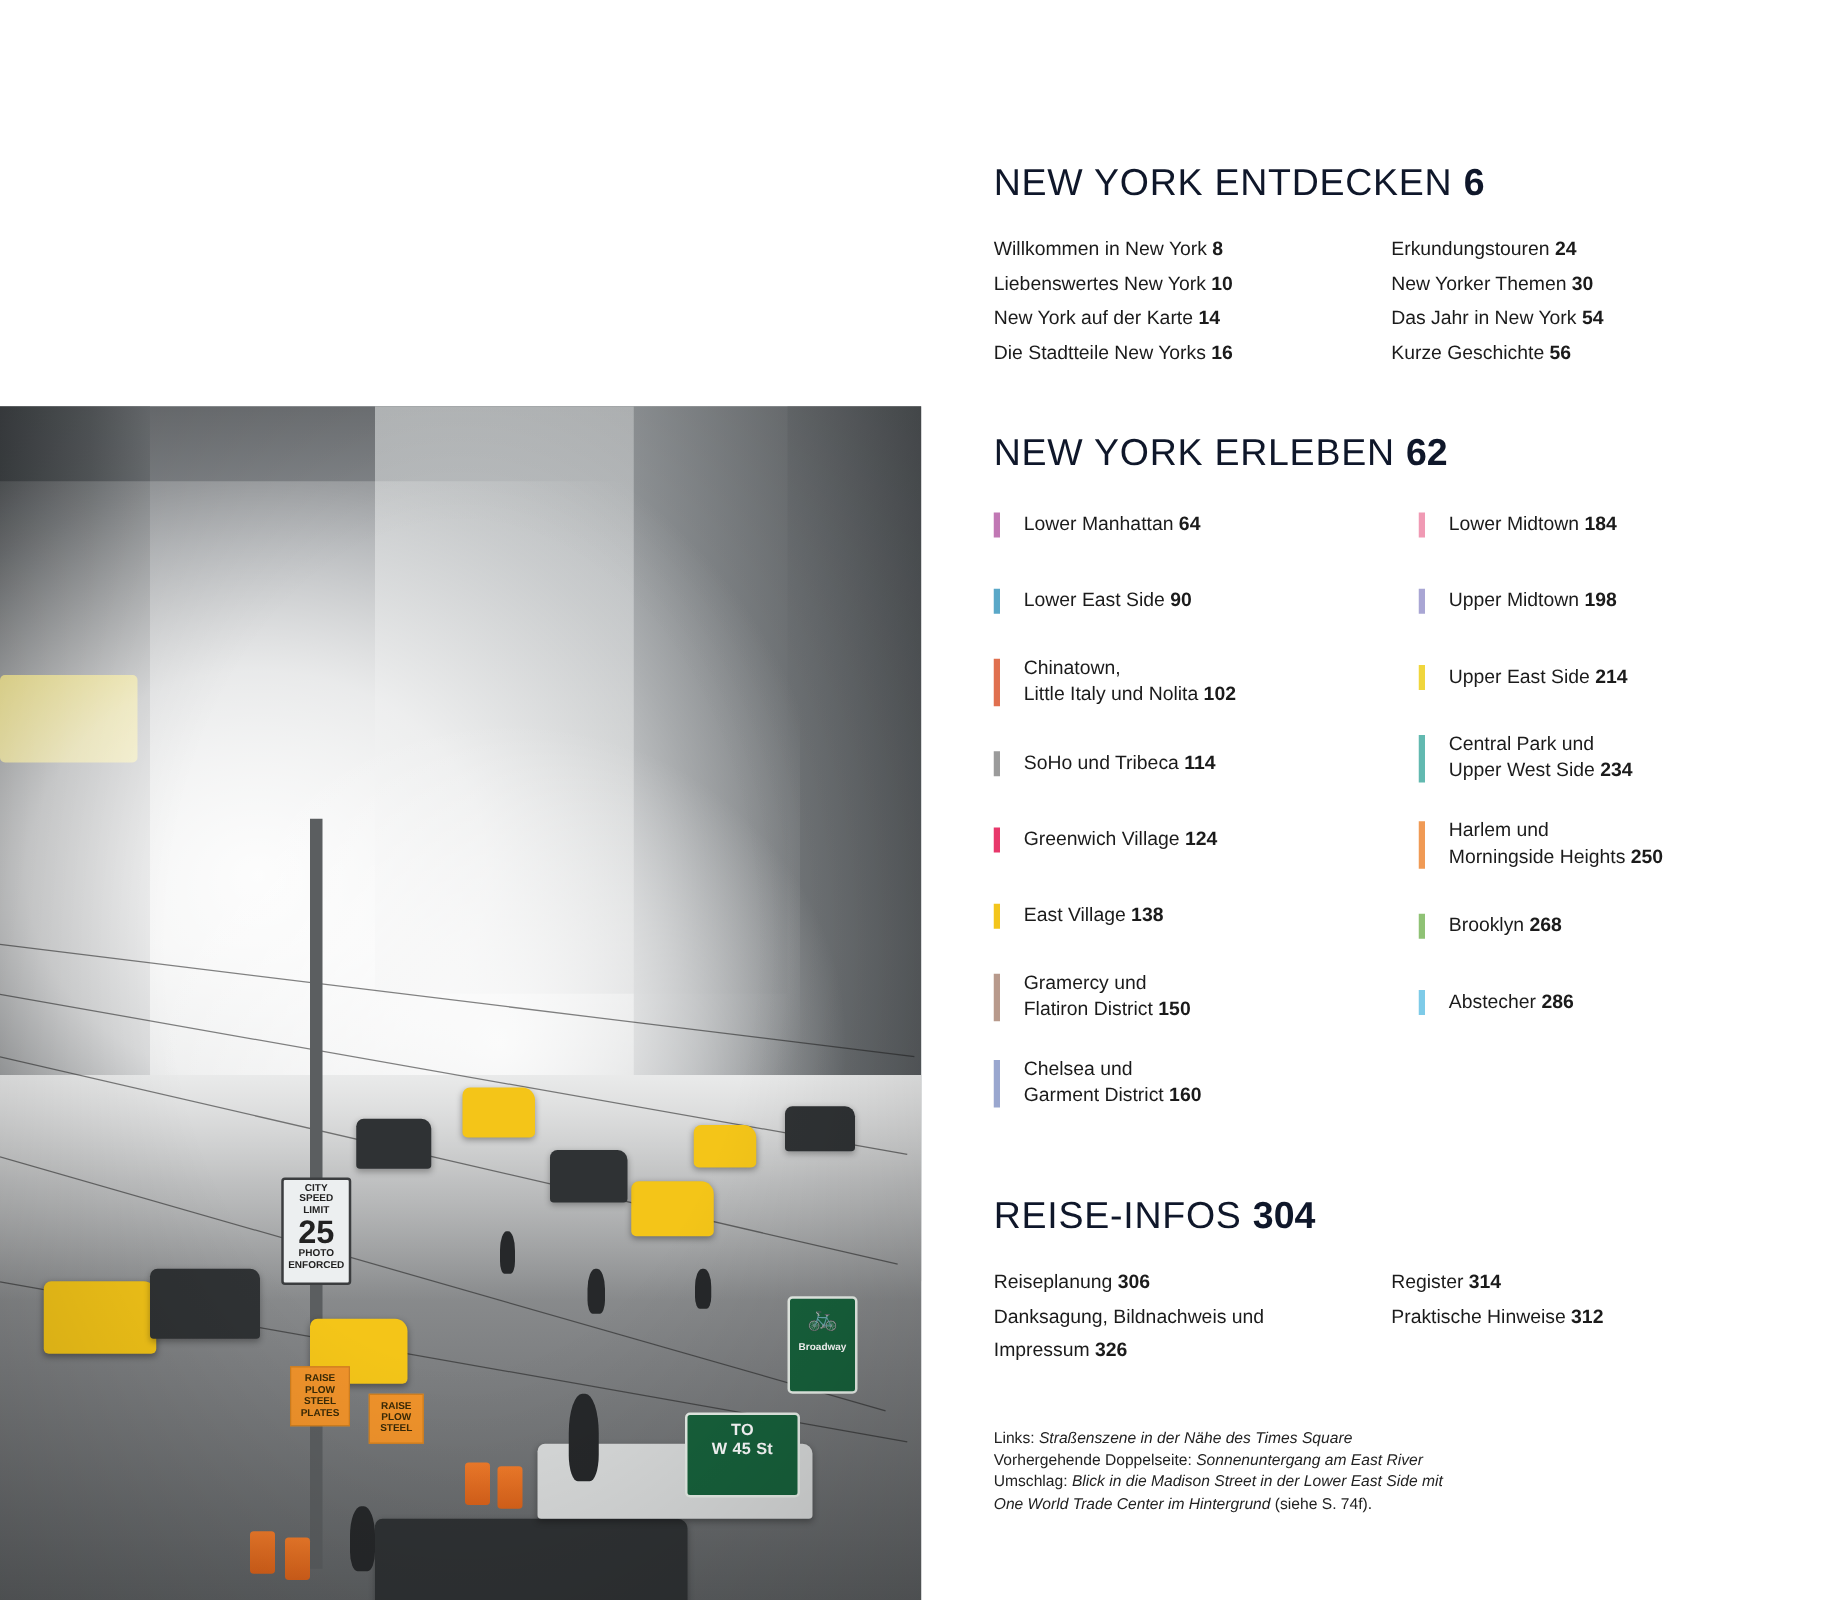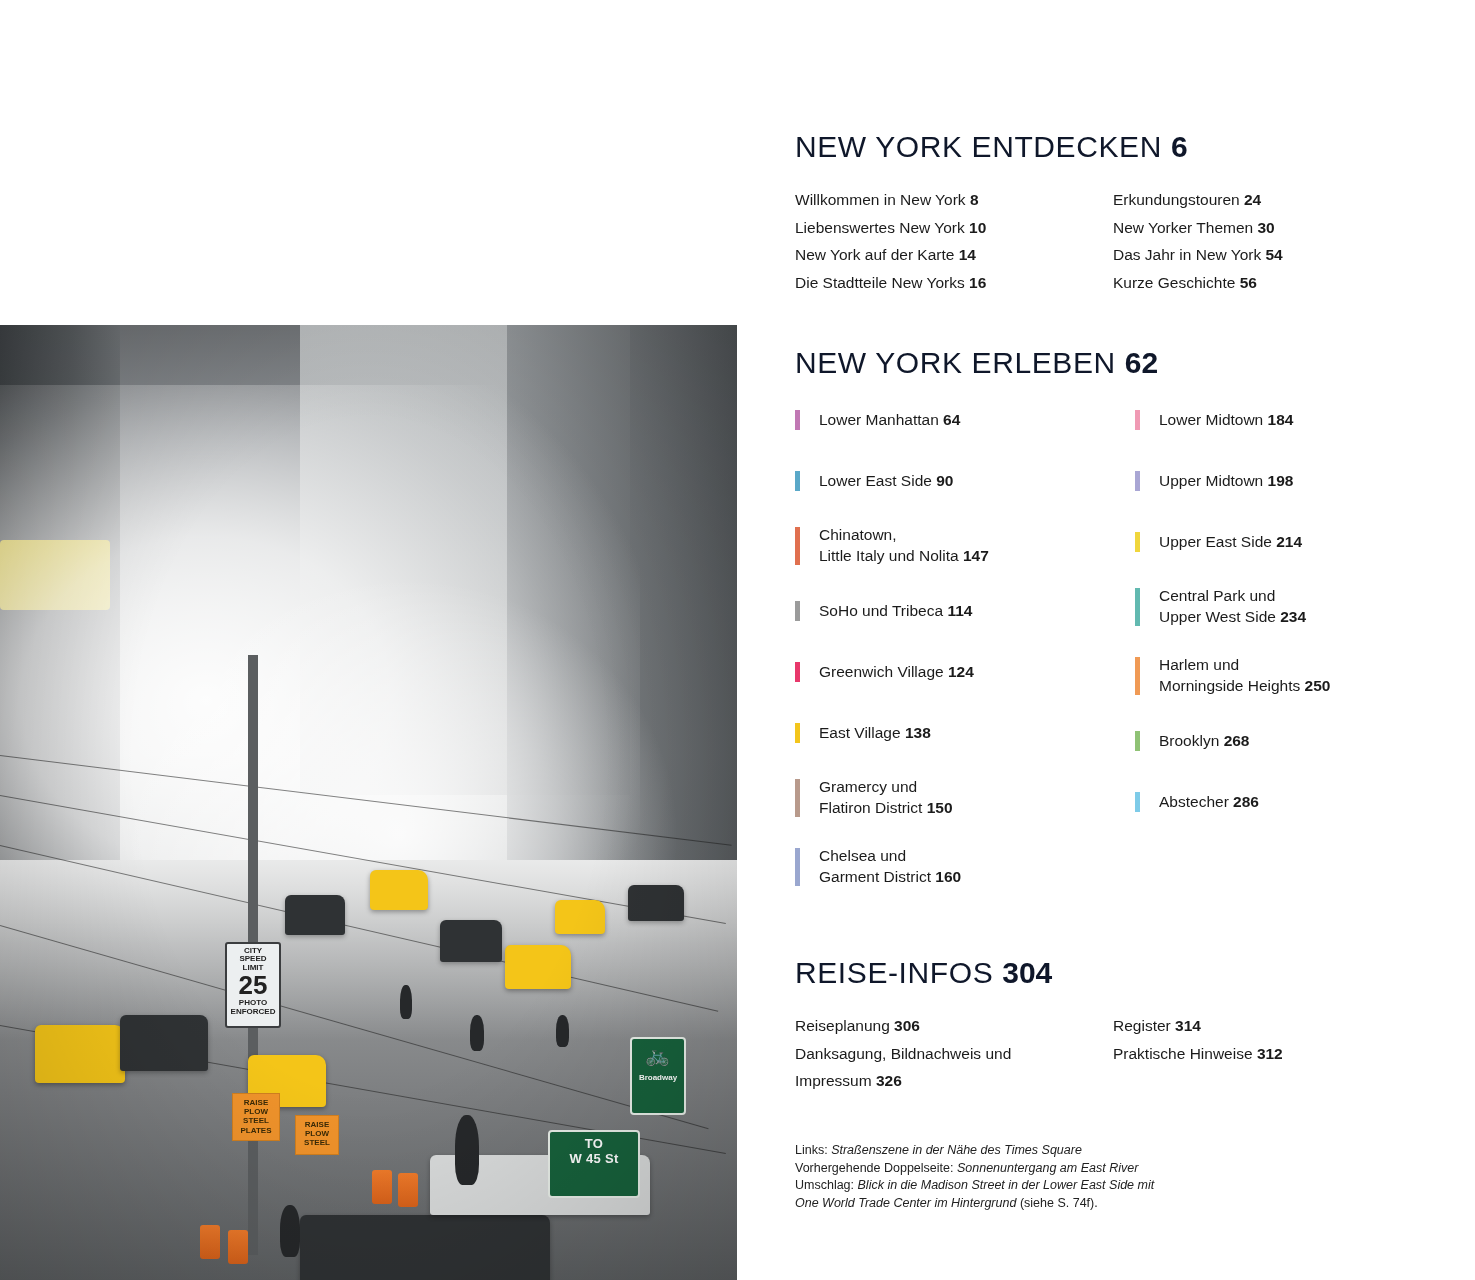--- a/index.html
+++ b/index.html
@@ -361,21 +361,21 @@
             <span class="entry-label">
               <span>Lower East Side</span>
               <b>90</b>
             </span>
           </div>
           <div class="entry two">
             <span class="swatch" style="background:#e0704f"></span>
             <span class="entry-label">
               <span>Chinatown,</span><br>
               <span>Little Italy und Nolita</span>
-              <b>147</b>
+              <b>102</b>
             </span>
           </div>
           <div class="entry">
             <span class="swatch" style="background:#9b9b9b"></span>
             <span class="entry-label">
               <span>SoHo und Tribeca</span>
               <b>114</b>
             </span>
           </div>
           <div class="entry">

